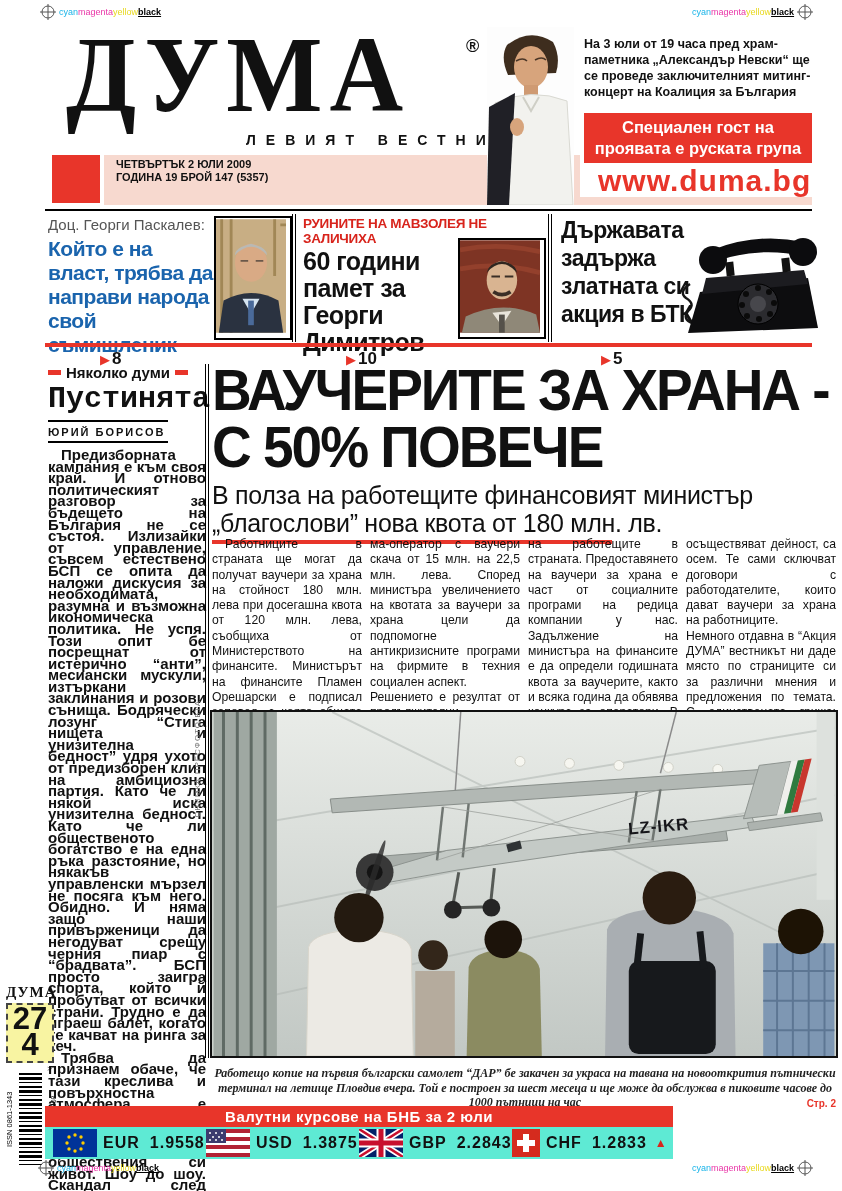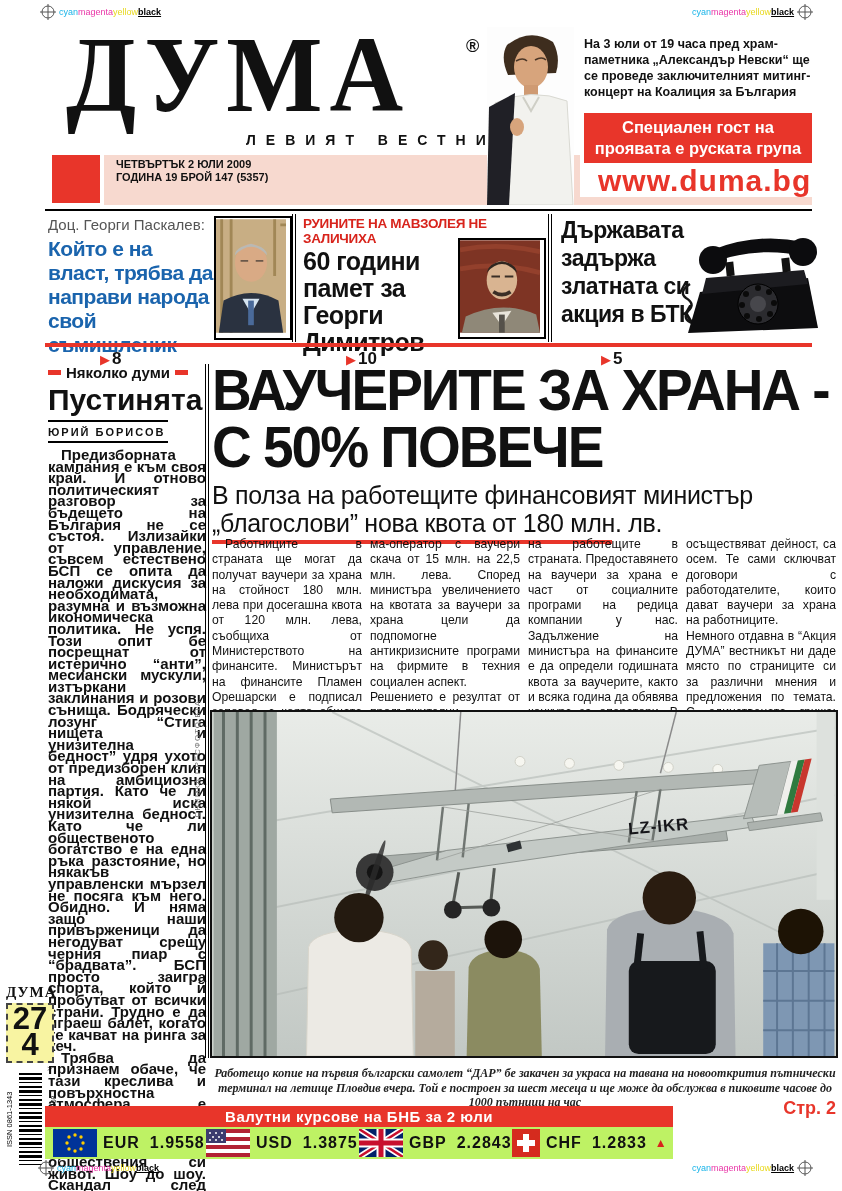--- a/index.html
+++ b/index.html
@@ -46,21 +46,21 @@
   .t-photo3{position:absolute;right:0;top:2px;width:182px;height:122px;}
   .red-rule{left:45px;top:343px;width:767px;height:4px;background:#e8352a;}
   .marker{position:absolute;top:349px;display:flex;align-items:center;gap:2px;}
   .marker .tri{color:#e8352a;font-size:13px;line-height:13px;}
   .marker .num{font-weight:bold;font-size:17px;}
 
   
   #opinion{left:48px;top:364px;width:158px;}
   .rubric{display:flex;align-items:center;gap:5px;font-weight:bold;font-size:15px;}
   .rdash{width:13px;height:5px;background:#e8352a;}
-  .op-title{font-weight:bold;font-size:30px;line-height:33px;margin:2px 0 4px;}
+  .op-title{font-weight:bold;font-size:30px;line-height:33px;margin:2px 0 4px;font-family:Liberation Mono, monospace;}
   .oline{height:2px;background:#000;margin:3px 0;width:120px;}
   .author{font-weight:bold;font-size:11px;letter-spacing:2px;margin:4px 0 2px;}
   .op-text{margin-top:6px;font-weight:bold;font-size:15px;line-height:11.6px;text-align:justify;}
   .op-text p{margin:0;text-indent:13px;}
   .end-bar{margin-top:5px;width:142px;height:8px;background:#e8352a;}
   .vsep{left:205px;top:364px;height:694px;border-left:4px double #000;width:0;}
 
   
   #lead{left:212px;top:362px;width:626px;height:790px;}
   #lead>div{position:absolute;}
@@ -68,29 +68,29 @@
       letter-spacing:-2px;transform:scaleY(1.03);transform-origin:left top;}
   .subhead{top:119px;left:0;width:626px;font-size:25px;line-height:28px;letter-spacing:-0.3px;}
   .sub-underline{top:178px;left:0;width:400px;height:4px;background:#e8352a;}
   .cols{top:175px;left:0;width:626px;height:173px;display:flex;gap:8px;overflow:hidden;}
   .bodycol{width:150px;font-size:12.2px;line-height:15.3px;text-align:justify;white-space:pre-line;}
   .bodycol.first{text-indent:13px;}
   .photo{top:348px;left:-2px;width:628px;height:348px;border:2px solid #111;box-sizing:border-box;
       background:#ccd2cc;overflow:hidden;}
   .caption{top:704px;left:0;width:626px;text-align:center;color:#222;
       font-family:"Liberation Serif",serif;font-style:italic;font-weight:bold;font-size:12px;line-height:14.5px;}
-  .pageref{top:736px;right:2px;color:#e8352a;font-weight:bold;font-size:18px;text-align:right;}
+  .pageref{top:736px;right:2px;color:#e8352a;font-weight:bold;font-size:10px;text-align:right;}
   .credit{left:193px;top:700px;font-size:8px;color:#777;writing-mode:vertical-rl;
       transform:rotate(180deg);letter-spacing:1px;}
 
   
   #currency{left:45px;top:1106px;width:628px;}
   .cur-head{background:#e8352a;color:#fff;font-weight:bold;font-size:15px;text-align:center;
       height:21px;line-height:21px;letter-spacing:0.5px;}
-  .cur-row{background:#bef264;height:32px;display:flex;align-items:center;padding:0 8px;}
+  .cur-row{background:#5eead4;height:32px;display:flex;align-items:center;padding:0 8px;}
   .rate{display:flex;align-items:center;width:25%;}
   .rate .flag{flex:0 0 auto;margin-right:6px;line-height:0;}
   .rate .code,.rate .val{font-weight:bold;font-size:16px;letter-spacing:1px;}
   .rate .val{margin-left:10px;}
   .rate .trend{color:#d8241c;font-size:12px;margin-left:8px;}
 
   
   #issuebox{left:6px;top:984px;width:48px;text-align:center;}
   .ib-brand{font-family:"Liberation Serif",serif;font-weight:bold;font-size:15px;letter-spacing:1px;}
   .ib-yellow{margin-top:2px;background:#f8f4a2;border:2px dashed #444;padding:1px 0 3px;}

